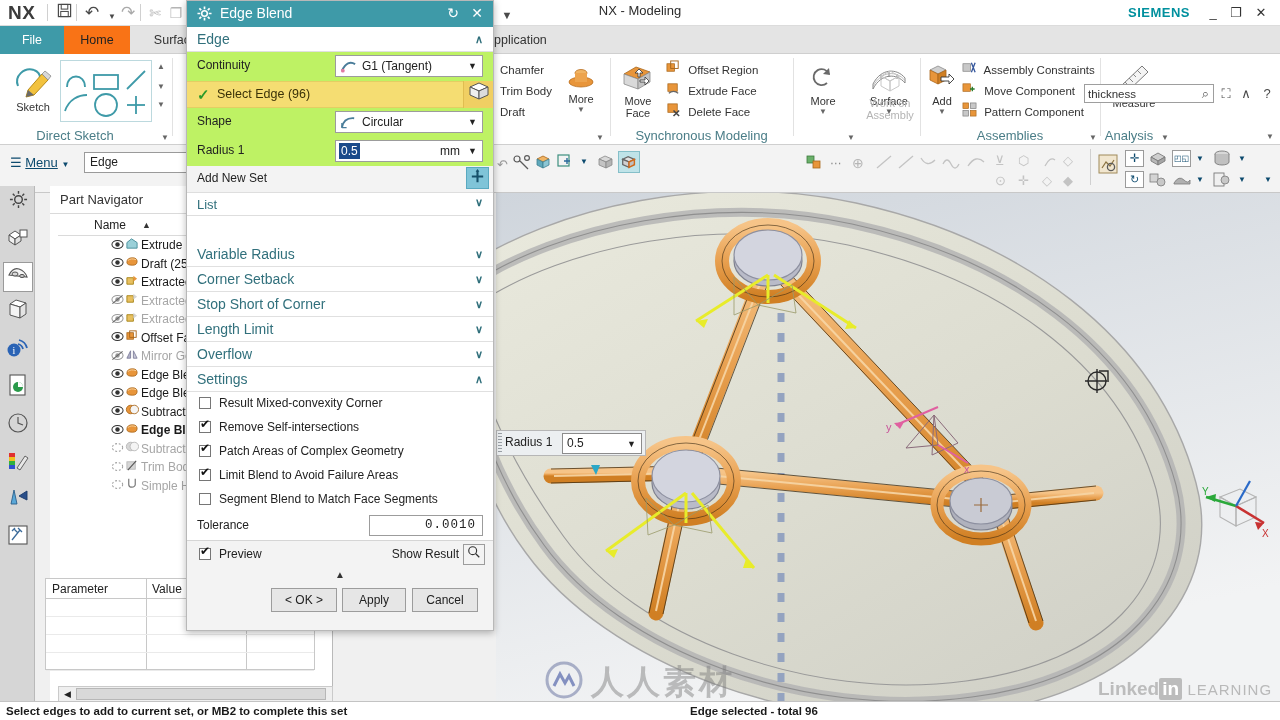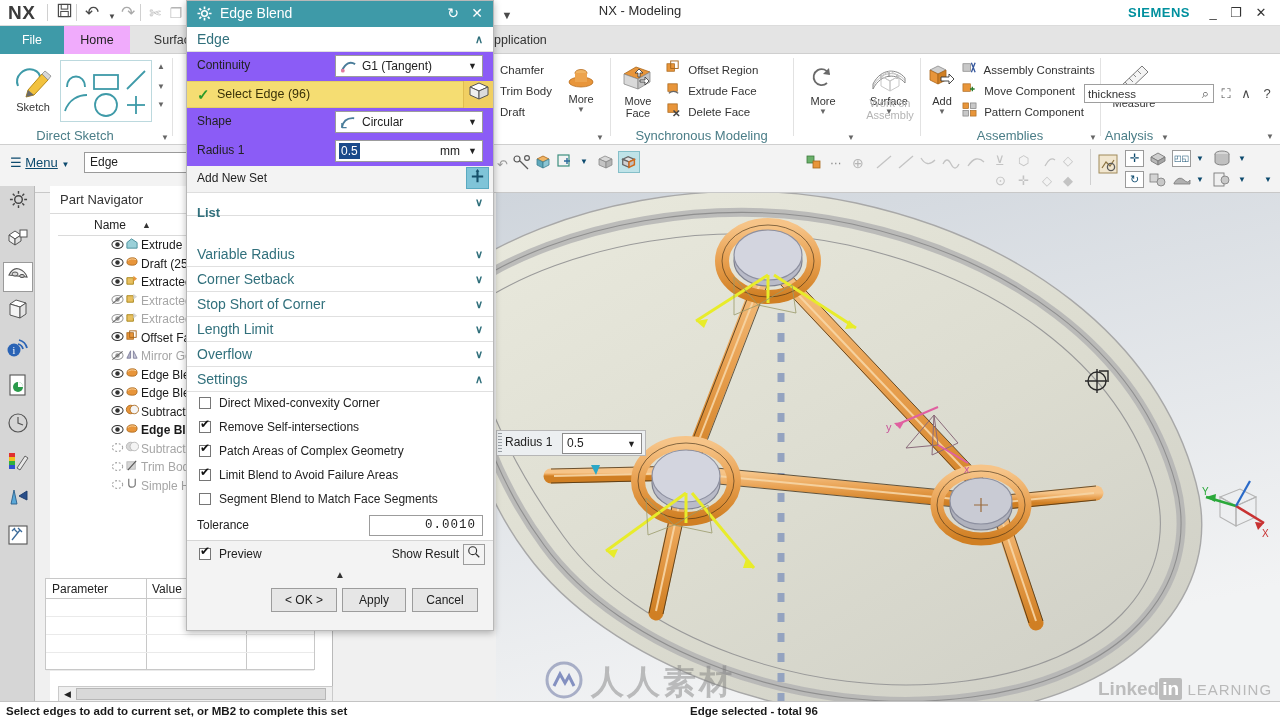--- a/index.html
+++ b/index.html
@@ -16,21 +16,21 @@
   #qat .sep { position:absolute; top:4px; width:1px; height:17px; background:#d0d0d0; }
   #qat .qicon { position:absolute; top:3px; width:20px; height:20px; color:#4a4a4a; text-align:center; line-height:20px; font-size:14px; }
   #titletext { position:absolute; left:0; top:3px; width:1280px; text-align:center; font-size:13px; color:#2b2b2b; }
   #siemens { position:absolute; right:90px; top:5px; font-size:13px; font-weight:bold; color:#00909e; letter-spacing:.5px; }
   .wincap { position:absolute; top:4px; width:22px; height:18px; line-height:18px; text-align:center; font-size:13px; color:#333; }
 
   
   #tabbar { position:absolute; left:0; top:26px; width:1280px; height:28px; background:#e4e4e4; border-bottom:1px solid #cfcfcf; }
   .tab { position:absolute; top:0; height:28px; line-height:28px; padding:0 14px; font-size:12.5px; color:#333; }
   .tab.file { background:#3e9aa8; color:#fff; }
-  .tab.active { background:#f0abfc; color:#222; }
+  .tab.active { background:#f97316; color:#222; }
 
   
   #ribbon { position:absolute; left:0; top:54px; width:1280px; height:91px; background:#fff; border-bottom:1px solid #cfcfcf; }
   .grp { position:absolute; top:0; height:91px; }
   .grp .gname { position:absolute; bottom:2px; width:100%; text-align:center; font-size:13px; color:#4a7d87; }
   .grp .gdrop { position:absolute; bottom:3px; right:3px; font-size:8px; color:#666; }
   .bigbtn { position:absolute; width:56px; text-align:center; font-size:11px; color:#333; }
   .bigbtn .ic { display:block; margin:2px auto 1px; }
   .smallitem { position:absolute; height:20px; line-height:20px; font-size:11.5px; color:#333; white-space:nowrap; }
   .smallitem .ic { display:inline-block; vertical-align:middle; margin-right:4px; }
@@ -90,35 +90,35 @@
 
   
   #dlg { position:absolute; left:186px; top:0; width:308px; height:631px; background:#f3f3f3; border:1px solid #b8b8b8; box-shadow:0 2px 7px rgba(0,0,0,.28); }
   #dlg .titlebar { height:26px; background:#3e9aa8; color:#fff; position:relative; }
   #dlg .titlebar .t { position:absolute; left:33px; top:4px; font-size:14px; }
   #dlg .titlebar .gear { position:absolute; left:10px; top:5px; }
   #dlg .titlebar .b { position:absolute; top:3px; width:20px; text-align:center; font-size:14px; line-height:19px; }
   .sect { position:relative; height:25px; line-height:25px; background:#fff; border-bottom:1px solid #e0e0e0; }
   .sect .st { position:absolute; left:10px; font-size:14px; color:#31707c; }
   .sect .sc { position:absolute; right:10px; font-size:11px; color:#31707c; font-weight:bold; }
-  .row { position:relative; height:29px; background:#8b5cf6; }
+  .row { position:relative; height:29px; background:#bef264; }
   .row .lab { position:absolute; left:10px; top:6px; font-size:12px; color:#222; }
   .ctl { position:absolute; left:148px; top:3px; width:148px; height:22px; background:#fff; border:1px solid #9c9c9c; font-size:12px; line-height:20px; }
   .ctl .ctxt { position:absolute; left:26px; top:0; }
   .ctl .cic { position:absolute; left:4px; top:2px; }
   .ctl .car { position:absolute; right:5px; top:0; font-size:9px; color:#222; }
   #selEdge { position:relative; height:27px; background:#f5dd72; border-top:1px solid #e4ce63; border-bottom:1px solid #e4ce63; }
   #selEdge .ck { position:absolute; left:10px; top:4px; color:#2a9a2a; font-size:15px; font-weight:bold; }
   #selEdge .tx { position:absolute; left:30px; top:5px; font-size:12.5px; color:#3a3208; }
   #selEdge .cube { position:absolute; right:0; top:-1px; width:30px; height:29px; background:#f0cf63; border-left:1px solid #e0bd50; text-align:center; line-height:29px; }
   #addnew { position:relative; height:26px; background:#f3f3f3; }
   #addnew .lab { position:absolute; left:10px; top:5px; font-size:12px; }
   #addnew .bt { position:absolute; right:4px; top:1px; width:23px; height:22px; background:#7fc4d8; border:1px solid #59a9c0; text-align:center; line-height:22px; }
   .listrow { position:relative; height:24px; background:#fff; border-top:1px solid #dedede; border-bottom:1px solid #dedede;}
-  .listrow .lt { position:absolute; left:10px; top:12px; font-size:13px; font-weight:bold; color:#31707c; }
+  .listrow .lt { position:absolute; left:10px; top:4px; font-size:13px; font-weight:normal; color:#31707c; }
   .listrow .lc { position:absolute; right:10px; top:3px; font-size:11px; color:#31707c; font-weight:bold;}
   .cbrow { position:relative; height:24px; background:#fff; }
   .cbrow .box { position:absolute; left:12px; top:5px; width:12px; height:12px; border:1px solid #767676; background:#fff; }
   .cbrow .box.on:after { content:"✔"; position:absolute; left:0px; top:-5px; font-size:12px; color:#111; }
   .cbrow .t { position:absolute; left:32px; top:4px; font-size:12px; color:#222; }
   #tolrow { position:relative; height:28px; background:#fff; }
   #tolrow .lab { position:absolute; left:10px; top:6px; font-size:12px; }
   #tolrow .fld { position:absolute; left:182px; top:3px; width:114px; height:21px; border:1px solid #9c9c9c; background:#fff; font-family:"Liberation Mono",monospace; font-size:12.5px; text-align:right; line-height:19px; padding-right:6px; letter-spacing:1px; }
   #prevrow { position:relative; height:28px; background:#f3f3f3; border-top:1px solid #d5d5d5; }
   #prevrow .box { position:absolute; left:12px; top:7px; width:12px; height:12px; border:1px solid #767676; background:#fff;}
@@ -992,21 +992,21 @@
     <span class="sc">∨</span>
   </div>
   <div class="sect">
     <span class="st">Settings</span>
     <span class="sc">∧</span>
   </div>
 
   <div id="cbs">
       <div class="cbrow">
         <span class="box"></span>
-        <span class="t">Direct Mixed-convexity Corner</span>
+        <span class="t">Result Mixed-convexity Corner</span>
       </div>
       <div class="cbrow">
         <span class="box on"></span>
         <span class="t">Remove Self-intersections</span>
       </div>
       <div class="cbrow">
         <span class="box on"></span>
         <span class="t">Patch Areas of Complex Geometry</span>
       </div>
       <div class="cbrow">

